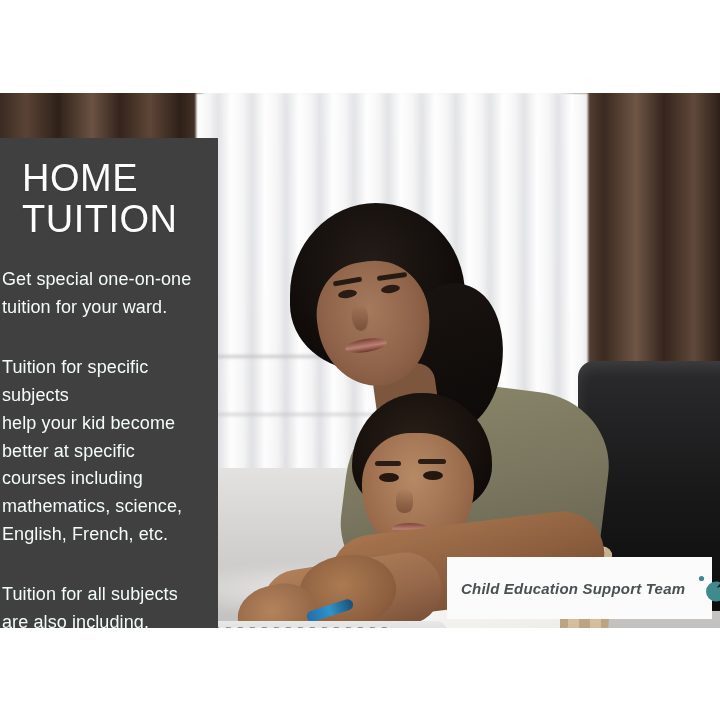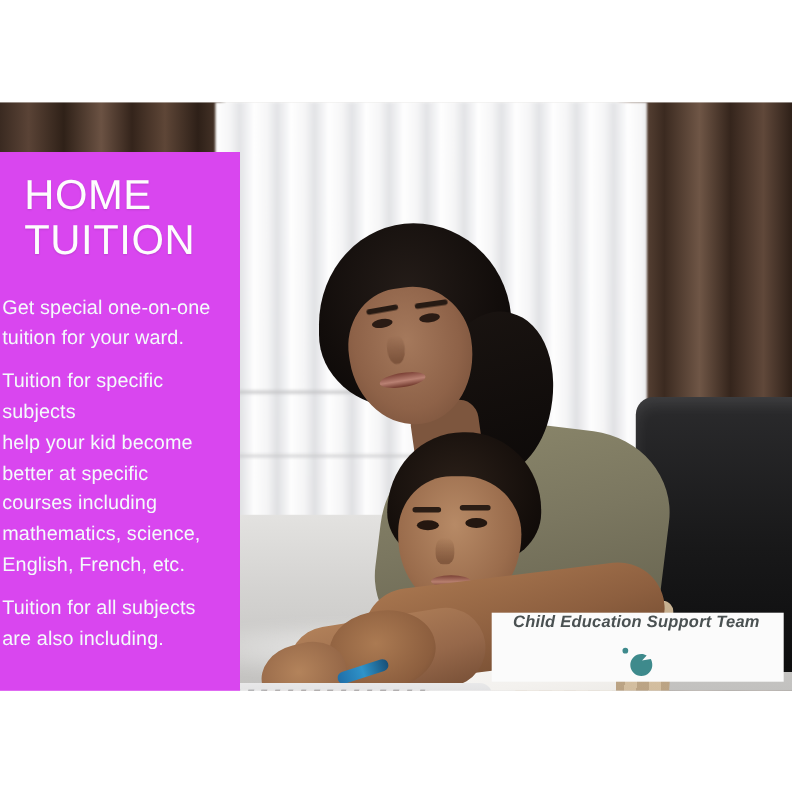--- a/index.html
+++ b/index.html
@@ -249,21 +249,21 @@
     position: absolute; inset: 0;
     backdrop-filter: blur(0.4px);
     pointer-events: none;
   }
 
   
   .teal-panel {
     position: absolute;
     left: 0; top: 138px;
     width: 218px; height: 545px;
-    background: #d946ef;
+    background: #404040;
     color: #ffffff;
     padding: 20px 4px 0 2px;
   }
 
   .headline {
     margin-left: 20px;
     font-size: 38px;
     line-height: 1.08;
     font-weight: 400;
     letter-spacing: 0.5px;
@@ -274,33 +274,32 @@
 
   .body-block {
     margin-top: 26px;
     font-size: 18px;
     line-height: 1.55;
     font-weight: 400;
     color: #f4fbfb;
     white-space: pre-line;
     letter-spacing: 0.1px;
   }
-  .body-block + .body-block { margin-top: 11px; }
+  .body-block + .body-block { margin-top: 32px; }
 
   
   .logo-badge {
     position: absolute;
     left: 447px; top: 557px;
     width: 265px; height: 62px;
     background: #fbfbfb;
     display: flex;
     align-items: center;
     padding: 0 16px 0 14px;
     gap: 10px;
-    flex-direction: column;
   }
   .logo-text {
     font-family: "Liberation Sans", sans-serif;
     font-style: italic;
     font-weight: 700;
     font-size: 15px;
     letter-spacing: 0.2px;
     color: #4a5152;
     white-space: nowrap;
   }

